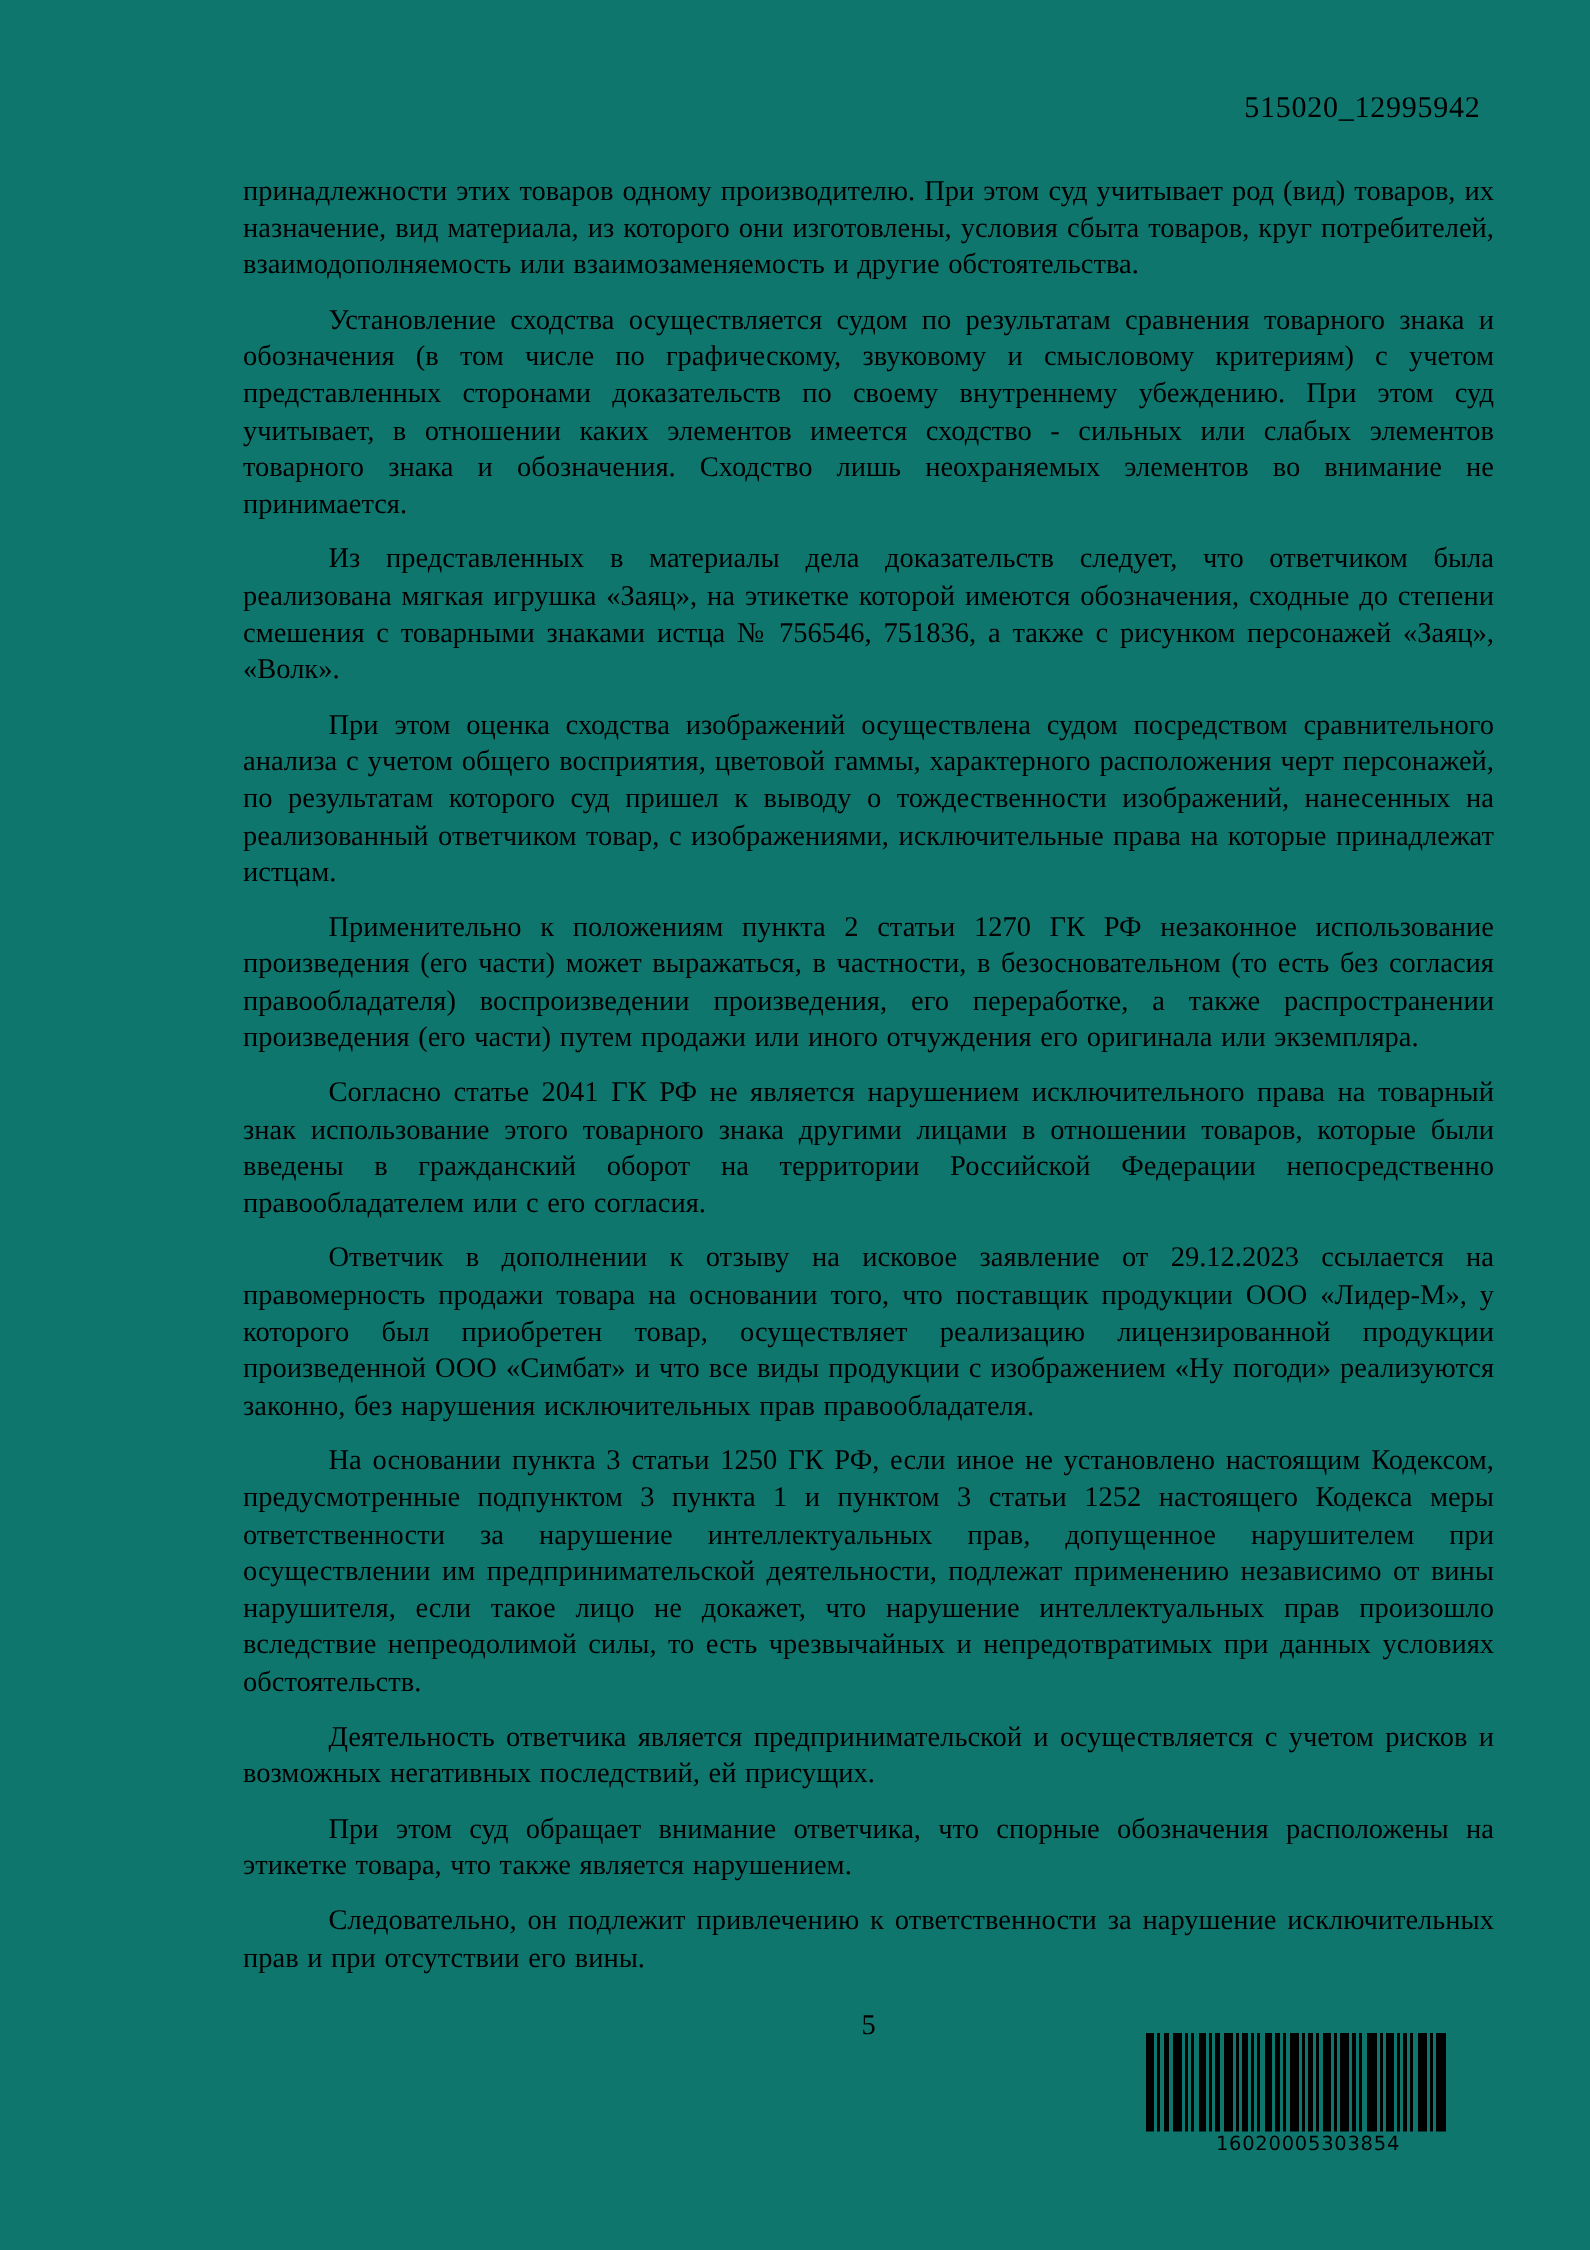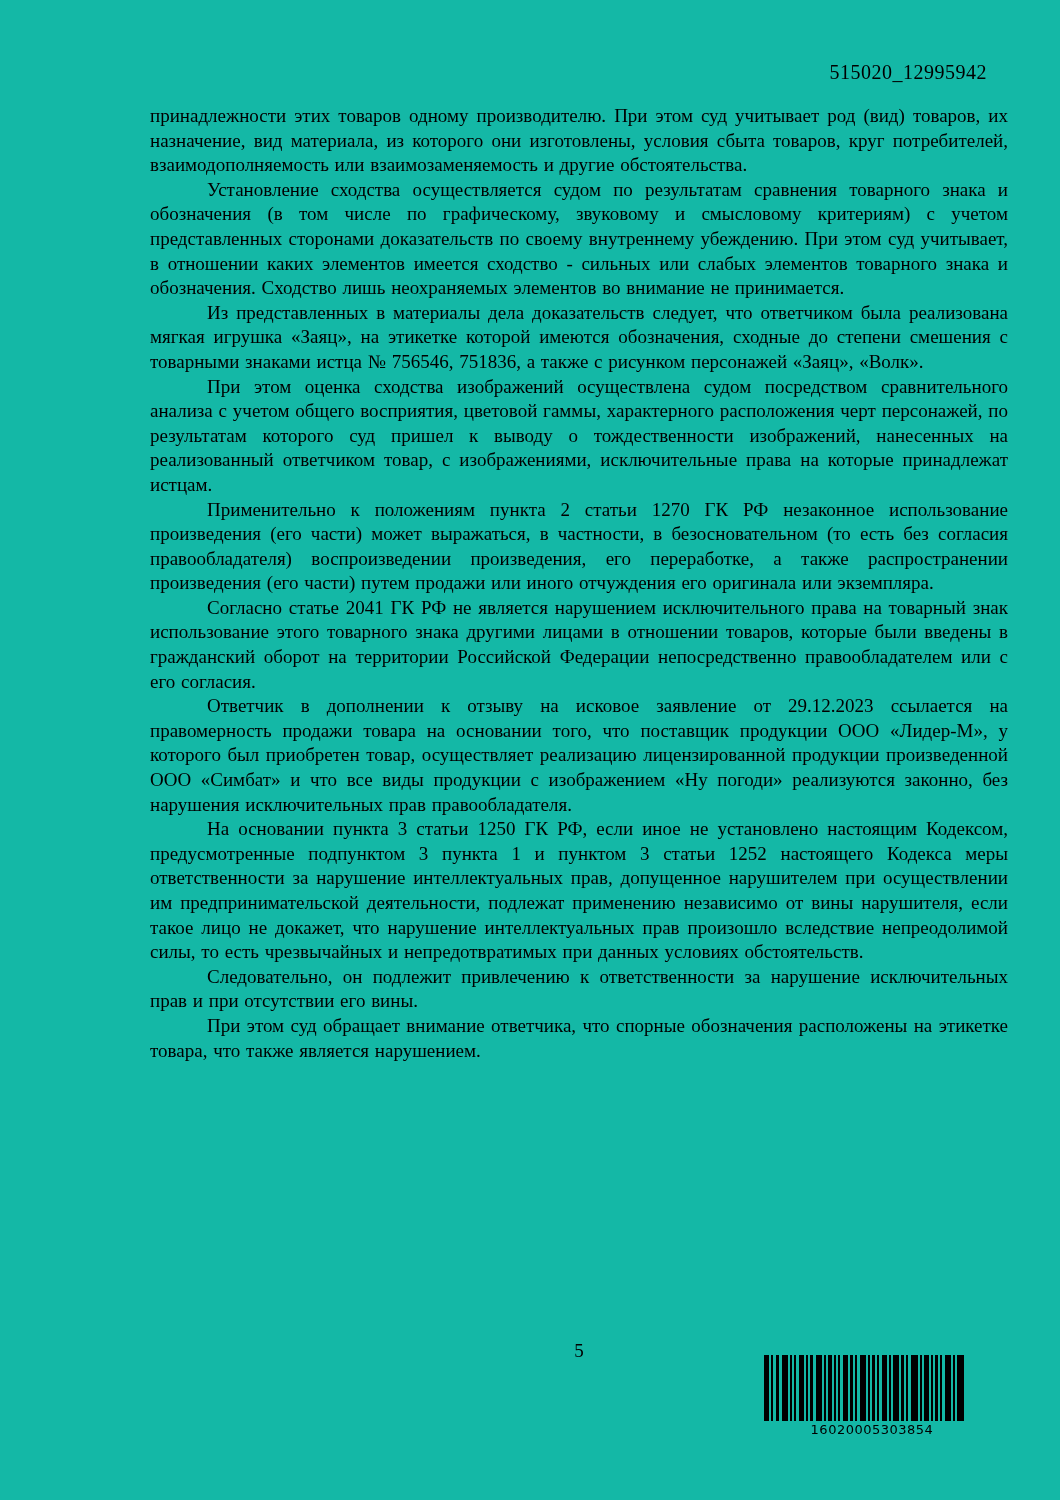--- a/index.html
+++ b/index.html
@@ -4,21 +4,21 @@
 <style>
   html, body {
     margin: 0;
     padding: 0;
     background: #ffffff;
   }
   .page {
     position: relative;
     width: 1060px;
     height: 1500px;
-    background: #14b8a6;
+    background: #0f766e;
     color: #000000;
     font-family: "Liberation Serif", serif;
     overflow: hidden;
   }
   .doc-id {
     position: absolute;
     top: 61px;
     right: 73px;
     font-size: 20px;
     letter-spacing: 0.5px;
@@ -27,21 +27,21 @@
   .doc-body {
     position: absolute;
     left: 150px;
     top: 104px;
     width: 858px;
     font-size: 19px;
     line-height: 24.6px;
     text-align: justify;
   }
   .doc-body p {
-    margin: 0;
+    margin: 12px;
     padding: 0;
     text-indent: 57px;
     word-spacing: 1px;
   }
   .doc-body p.no-indent {
     text-indent: 0;
   }
   .page-number {
     position: absolute;
     top: 1340px;
@@ -79,22 +79,23 @@
 
   <div class="doc-body">
     <p class="no-indent">принадлежности этих товаров одному производителю. При этом суд учитывает род (вид) товаров, их назначение, вид материала, из которого они изготовлены, условия сбыта товаров, круг потребителей, взаимодополняемость или взаимозаменяемость и другие обстоятельства.</p>
     <p>Установление сходства осуществляется судом по результатам сравнения товарного знака и обозначения (в том числе по графическому, звуковому и смысловому критериям) с учетом представленных сторонами доказательств по своему внутреннему убеждению. При этом суд учитывает, в отношении каких элементов имеется сходство - сильных или слабых элементов товарного знака и обозначения. Сходство лишь неохраняемых элементов во внимание не принимается.</p>
     <p>Из представленных в материалы дела доказательств следует, что ответчиком была реализована мягкая игрушка «Заяц», на этикетке которой имеются обозначения, сходные до степени смешения с товарными знаками истца № 756546, 751836, а также с рисунком персонажей «Заяц», «Волк».</p>
     <p>При этом оценка сходства изображений осуществлена судом посредством сравнительного анализа с учетом общего восприятия, цветовой гаммы, характерного расположения черт персонажей, по результатам которого суд пришел к выводу о тождественности изображений, нанесенных на реализованный ответчиком товар, с изображениями, исключительные права на которые принадлежат истцам.</p>
     <p>Применительно к положениям пункта 2 статьи 1270 ГК РФ незаконное использование произведения (его части) может выражаться, в частности, в безосновательном (то есть без согласия правообладателя) воспроизведении произведения, его переработке, а также распространении произведения (его части) путем продажи или иного отчуждения его оригинала или экземпляра.</p>
     <p>Согласно статье 2041 ГК РФ не является нарушением исключительного права на товарный знак использование этого товарного знака другими лицами в отношении товаров, которые были введены в гражданский оборот на территории Российской Федерации непосредственно правообладателем или с его согласия.</p>
     <p>Ответчик в дополнении к отзыву на исковое заявление от 29.12.2023 ссылается на правомерность продажи товара на основании того, что поставщик продукции ООО «Лидер-М», у которого был приобретен товар, осуществляет реализацию лицензированной продукции произведенной ООО «Симбат» и что все виды продукции с изображением «Ну погоди» реализуются законно, без нарушения исключительных прав правообладателя.</p>
     <p>На основании пункта 3 статьи 1250 ГК РФ, если иное не установлено настоящим Кодексом, предусмотренные подпунктом 3 пункта 1 и пунктом 3 статьи 1252 настоящего Кодекса меры ответственности за нарушение интеллектуальных прав, допущенное нарушителем при осуществлении им предпринимательской деятельности, подлежат применению независимо от вины нарушителя, если такое лицо не докажет, что нарушение интеллектуальных прав произошло вследствие непреодолимой силы, то есть чрезвычайных и непредотвратимых при данных условиях обстоятельств.</p>
+    <p>Деятельность ответчика является предпринимательской и осуществляется с учетом рисков и возможных негативных последствий, ей присущих.</p>
+    <p>При этом суд обращает внимание ответчика, что спорные обозначения расположены на этикетке товара, что также является нарушением.</p>
     <p>Следовательно, он подлежит привлечению к ответственности за нарушение исключительных прав и при отсутствии его вины.</p>
-    <p>При этом суд обращает внимание ответчика, что спорные обозначения расположены на этикетке товара, что также является нарушением.</p>
   </div>
 
   <div class="page-number">5</div>
 
   <div class="barcode-wrap">
     <svg class="barcode-bars" viewBox="0 0 200 66" shape-rendering="crispEdges" aria-hidden="true">
       <rect x="0" y="0" width="5" height="66" fill="#000"></rect>
       <rect x="7" y="0" width="2" height="66" fill="#000"></rect>
       <rect x="12" y="0" width="3" height="66" fill="#000"></rect>
       <rect x="18" y="0" width="6" height="66" fill="#000"></rect>

